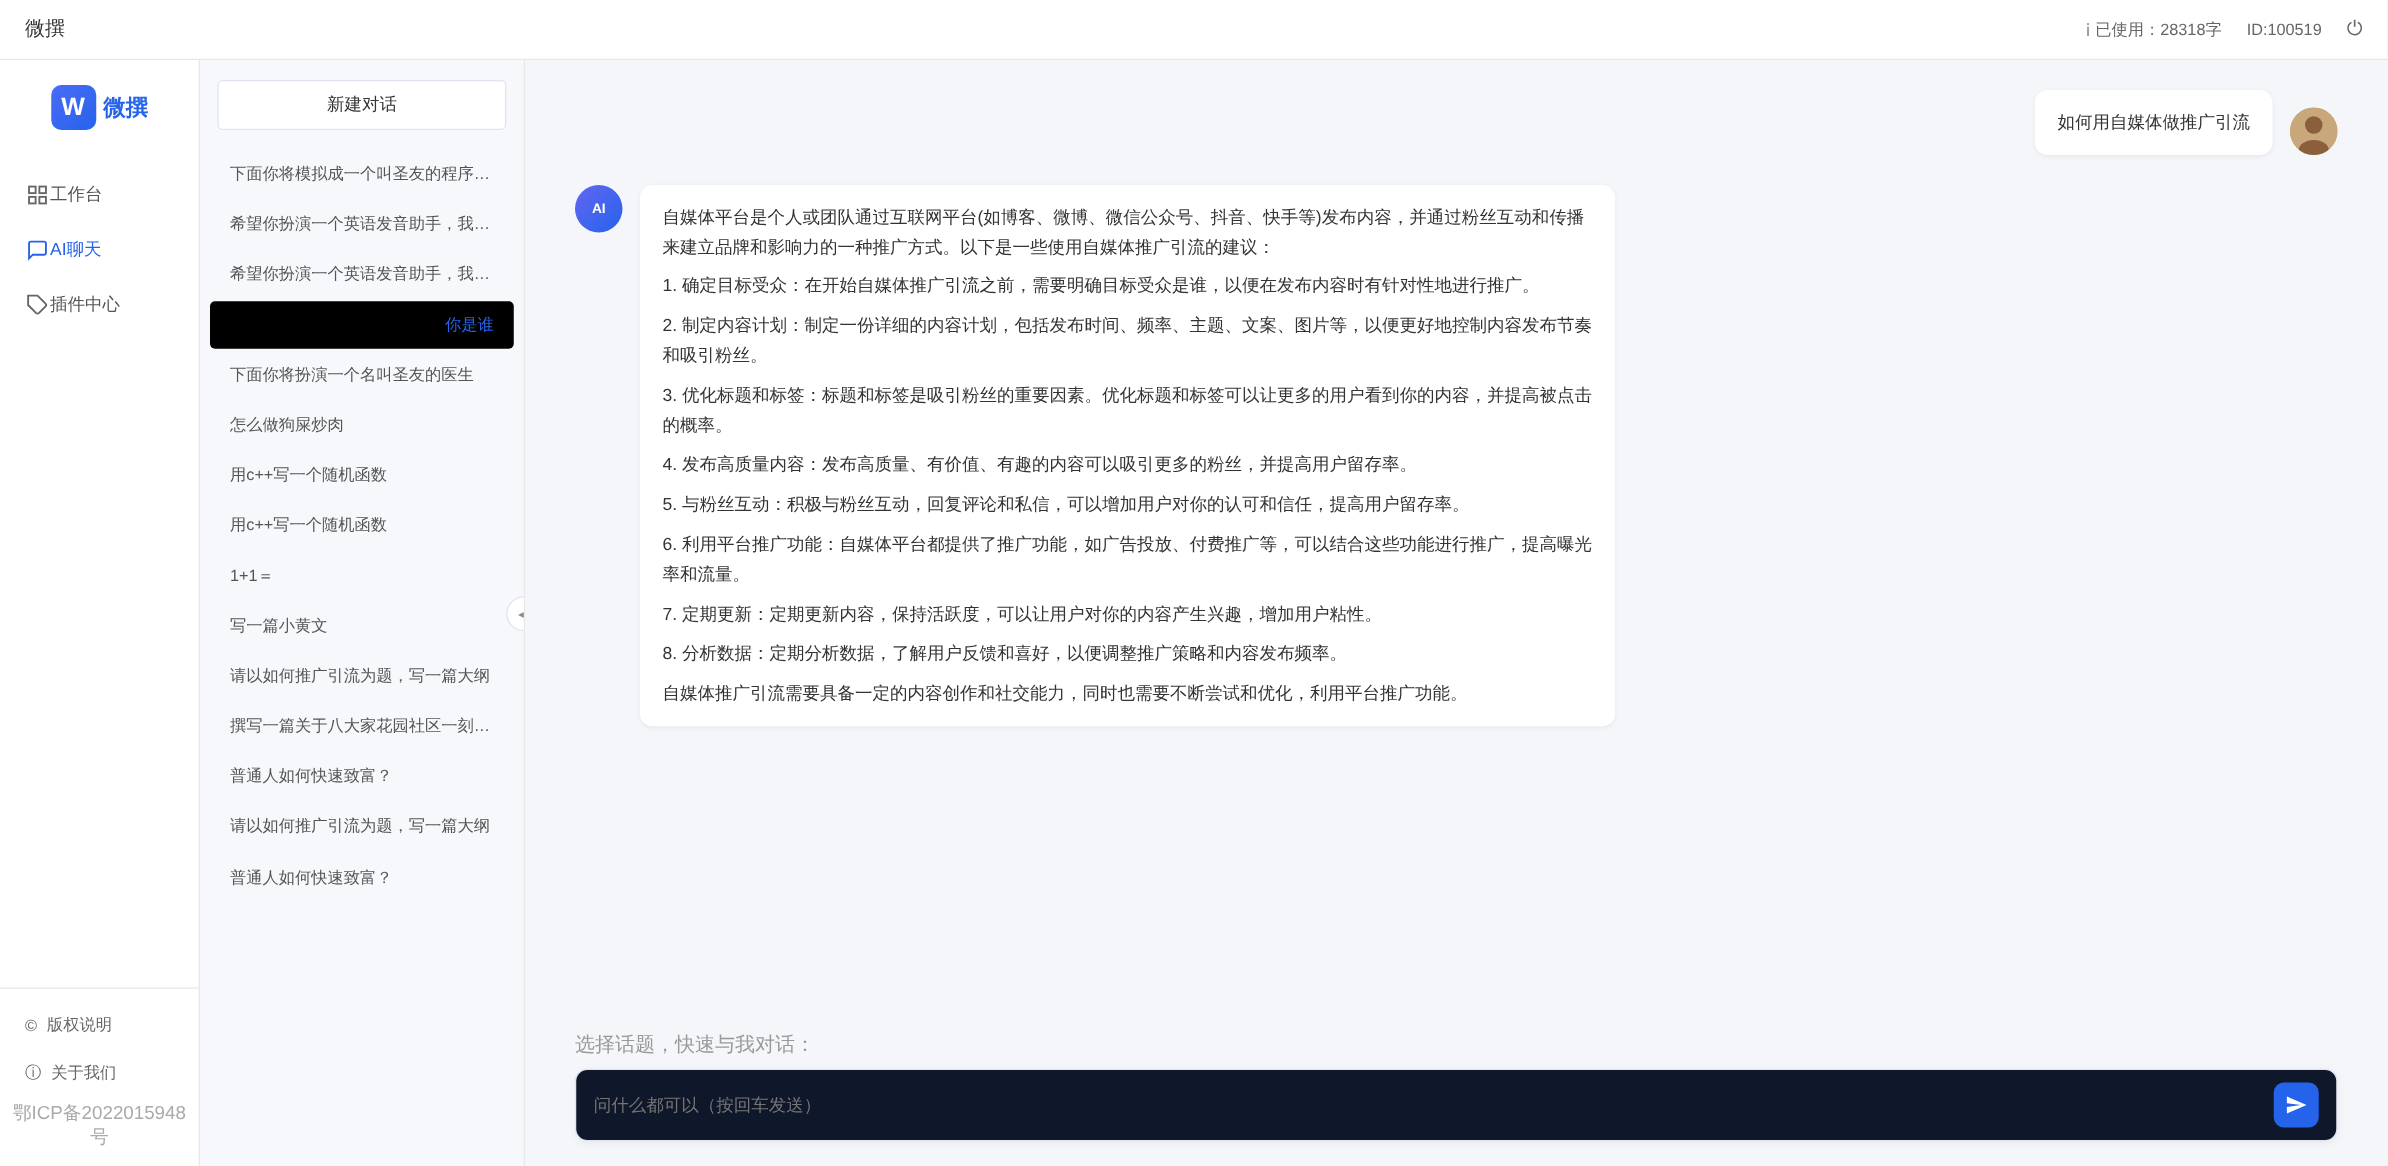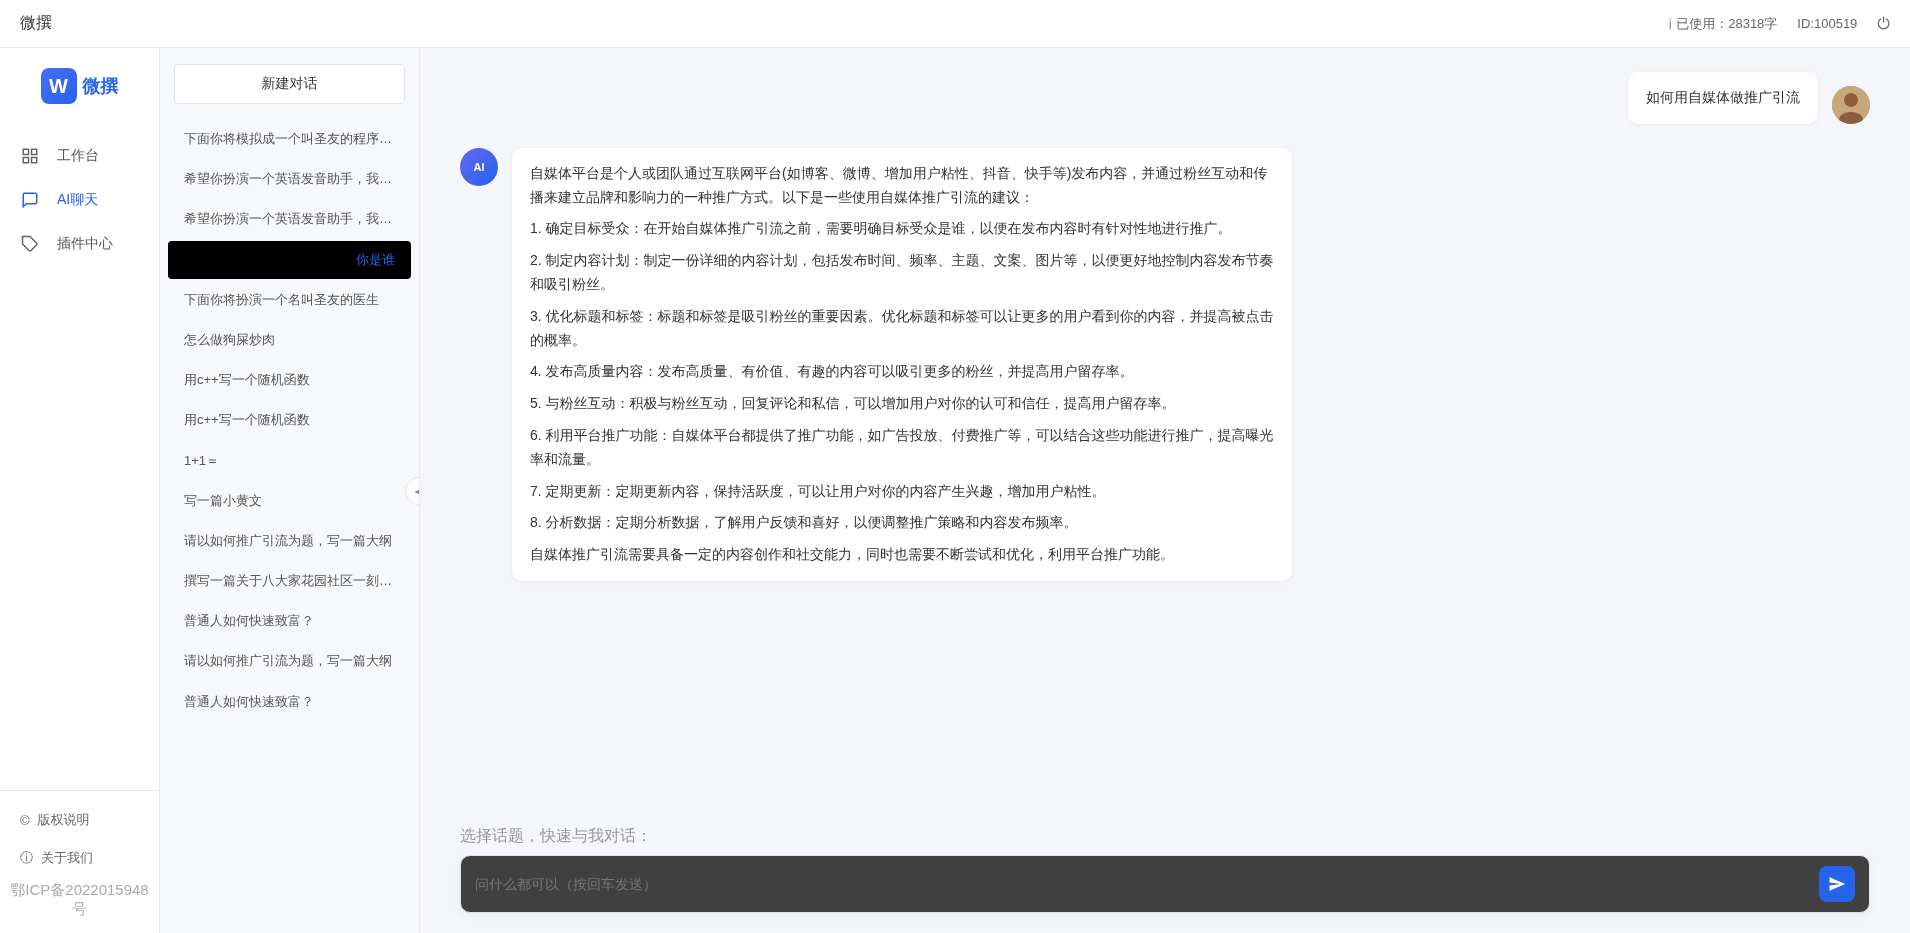--- a/index.html
+++ b/index.html
@@ -81,21 +81,21 @@
       font-weight: bold;
       color: #2563eb;
     }
     .nav-items {
       width: 100%;
       flex: 1;
     }
     .nav-item {
       display: flex;
       align-items: center;
-      gap: 17px;
+      gap: 0;
       padding: 12px 20px;
       cursor: pointer;
       color: #555;
       font-size: 14px;
       border-radius: 0;
       transition: background 0.2s;
     }
     .nav-item.active { color: #2563eb; }
     .nav-icon {
       width: 20px;
@@ -252,21 +252,21 @@
       background: #f5f6fa;
       padding: 12px 40px 20px 40px;
       flex-shrink: 0;
     }
     .quick-topics {
       font-size: 16px;
       color: #999;
       margin-bottom: 8px;
     }
     .input-box-wrapper {
-      background: #404040;
+      background: #0f172a;
       border-radius: 10px;
       border: 1px solid #e0e4f0;
       display: flex;
       align-items: center;
       padding: 10px 14px;
       box-shadow: 0 2px 8px rgba(0,0,0,0.05);
     }
     .chat-input {
       flex: 1;
       border: none;
@@ -388,21 +388,21 @@
           </svg>
         </div>
         <div class="message-bubble user-bubble">
           <span>如何用自媒体做推广引流</span>
         </div>
       </div>
 
       <div class="message-row">
         <div class="avatar ai-avatar">AI</div>
         <div class="message-bubble" id="ai-bubble-content">
-            <p>自媒体平台是个人或团队通过互联网平台(如博客、微博、增加用户粘性、抖音、快手等)发布内容，并通过粉丝互动和传播来建立品牌和影响力的一种推广方式。以下是一些使用自媒体推广引流的建议：</p>
+            <p>自媒体平台是个人或团队通过互联网平台(如博客、微博、微信公众号、抖音、快手等)发布内容，并通过粉丝互动和传播来建立品牌和影响力的一种推广方式。以下是一些使用自媒体推广引流的建议：</p>
             <p>1. 确定目标受众：在开始自媒体推广引流之前，需要明确目标受众是谁，以便在发布内容时有针对性地进行推广。</p>
             <p>2. 制定内容计划：制定一份详细的内容计划，包括发布时间、频率、主题、文案、图片等，以便更好地控制内容发布节奏和吸引粉丝。</p>
             <p>3. 优化标题和标签：标题和标签是吸引粉丝的重要因素。优化标题和标签可以让更多的用户看到你的内容，并提高被点击的概率。</p>
             <p>4. 发布高质量内容：发布高质量、有价值、有趣的内容可以吸引更多的粉丝，并提高用户留存率。</p>
             <p>5. 与粉丝互动：积极与粉丝互动，回复评论和私信，可以增加用户对你的认可和信任，提高用户留存率。</p>
             <p>6. 利用平台推广功能：自媒体平台都提供了推广功能，如广告投放、付费推广等，可以结合这些功能进行推广，提高曝光率和流量。</p>
             <p>7. 定期更新：定期更新内容，保持活跃度，可以让用户对你的内容产生兴趣，增加用户粘性。</p>
             <p>8. 分析数据：定期分析数据，了解用户反馈和喜好，以便调整推广策略和内容发布频率。</p>
             <p>自媒体推广引流需要具备一定的内容创作和社交能力，同时也需要不断尝试和优化，利用平台推广功能。</p>
           </div>

